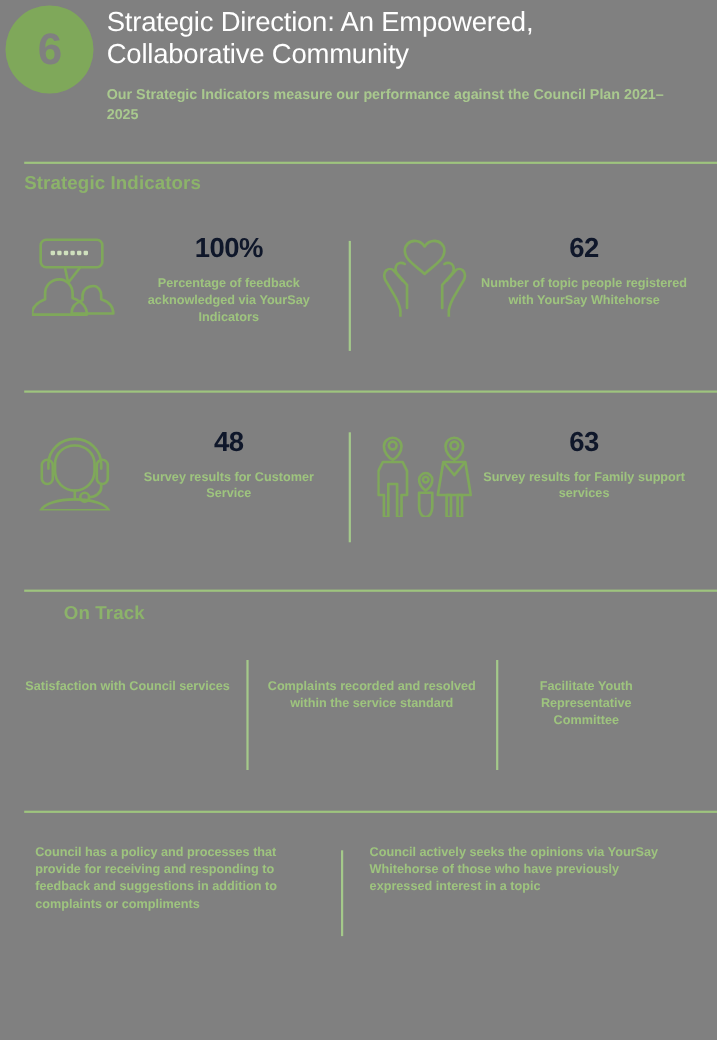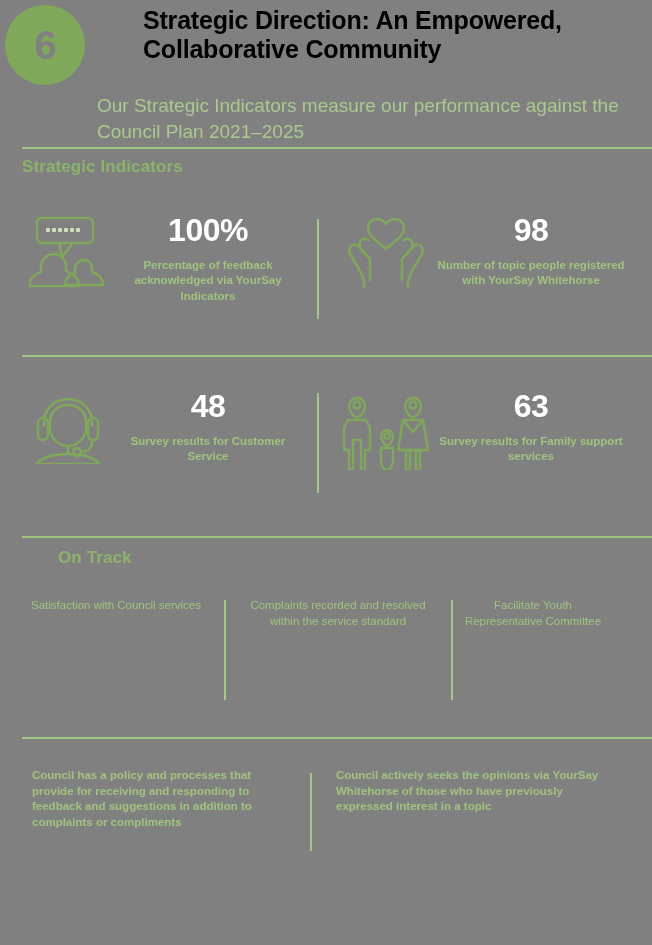--- a/index.html
+++ b/index.html
@@ -36,32 +36,31 @@
     letter-spacing: -1px;
   }
 
   .header-text {
     position: absolute;
     left: 97px; top: 6px;
     right: 20px;
   }
   .header-title {
     font-size: 25px;
-    font-weight: 700;
+    font-weight: 400;
     line-height: 1.17;
-    color: #000000;
+    color: #ffffff;
     letter-spacing: -0.2px;
-    margin-left: 46px;
   }
   .header-sub {
-    margin-top: 28px;
-    font-size: 19px;
+    margin-top: 12px;
+    font-size: 13px;
     line-height: 1.42;
     color: #a9c98e;
-    font-weight: 400;
+    font-weight: 700;
   }
 
   
   .hrule {
     position: absolute;
     left: 22px;
     right: 0px;
     height: 2px;
     background: #9ec47e;
   }
@@ -94,42 +93,43 @@
     align-items: flex-start;
     justify-content: center;
     padding-top: 4px;
   }
   .ind-body {
     flex: 1;
     text-align: center;
     padding-top: 2px;
   }
   .ind-value {
-    font-size: 32px;
-    font-weight: 700;
-    color: #ffffff;
+    font-size: 25px;
+    font-weight: 700;
+    color: #0f172a;
     line-height: 1;
     letter-spacing: -0.5px;
   }
   .ind-label {
     margin-top: 12px;
     font-size: 11.5px;
     font-weight: 700;
     line-height: 1.34;
     color: #9ec47e;
   }
 
   
   .track-item {
     position: absolute;
     text-align: center;
     font-size: 11.5px;
-    font-weight: 400;
+    font-weight: 700;
     line-height: 1.35;
     color: #9ec47e;
+    margin-top: 19px;
   }
 
   .bottom-item {
     position: absolute;
     font-size: 11.5px;
     font-weight: 700;
     line-height: 1.36;
     color: #9ec47e;
   }
 
@@ -187,21 +187,21 @@
         <path d="M40 33c-9-8-18-13-18-21 0-5 4-9 9-9 4 0 7 2 9 5 2-3 5-5 9-5 5 0 9 4 9 9 0 8-9 13-18 21z" stroke-linejoin="round"></path>
         <path d="M22 24c-3-2-7-1-8 2-1 3 0 6 2 8l8 9v21" stroke-linecap="round"></path>
         <path d="M5 30c-2 2-2 5-1 8l10 17c2 4 4 8 4 12v5" stroke-linecap="round"></path>
         <path d="M5 30c2-2 5-2 7 0l8 9" stroke-linecap="round"></path>
         <path d="M58 24c3-2 7-1 8 2 1 3 0 6-2 8l-8 9v21" stroke-linecap="round"></path>
         <path d="M75 30c2 2 2 5 1 8l-10 17c-2 4-4 8-4 12v5" stroke-linecap="round"></path>
         <path d="M75 30c-2-2-5-2-7 0l-8 9" stroke-linecap="round"></path>
       </svg>
     </div>
     <div class="ind-body">
-      <div class="ind-value">98</div>
+      <div class="ind-value">62</div>
       <div class="ind-label">Number of topic people registered with YourSay Whitehorse</div>
     </div>
   </div>
 
   <div class="hrule" style="top:355px;"></div>
 
   <div class="ind" style="left:22px; top:388px; width:280px;">
     <div class="ind-icon">
       <svg width="76" height="72" viewBox="0 0 76 72" fill="none" stroke="#7fa85a" stroke-width="2.4">
         <path d="M14 34v-4c0-13 11-23 24-23s24 10 24 23v4" stroke-linecap="round"></path>

